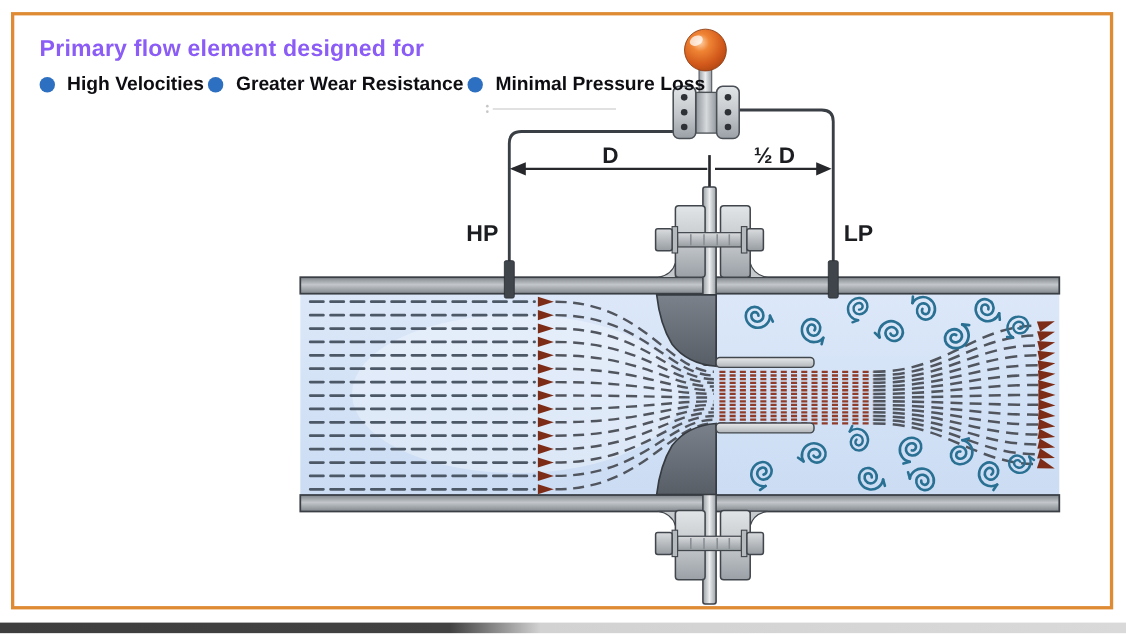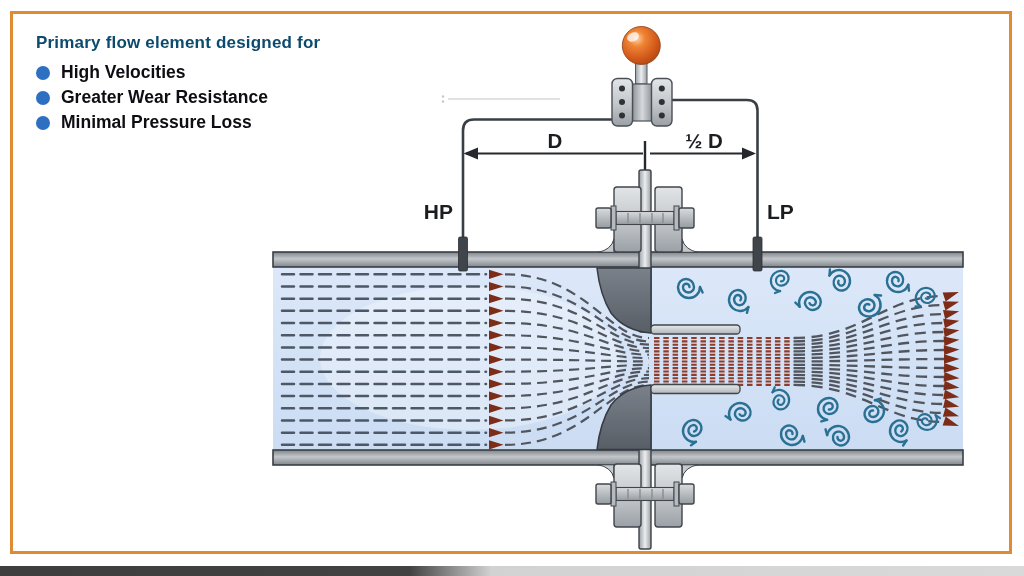--- a/index.html
+++ b/index.html
@@ -1,22 +1,22 @@
 <!DOCTYPE html>
 <html><head>
 <meta charset="utf-8">
 <style>
   html,body{margin:0;padding:0;background:#ffffff;}
   .stage{position:relative;width:1024px;height:576px;background:#ffffff;overflow:hidden;
          font-family:"Liberation Sans",sans-serif;}
   .frame{position:absolute;left:10px;top:11px;width:996px;height:537px;
          border:3px solid #DE8B33;pointer-events:none;}
   .content{position:absolute;left:36px;top:33px;z-index:3;}
-  .title{font-size:17px;font-weight:bold;color:#0c4a6e;letter-spacing:.2px;margin:0 0 9px 0;}
-  .bullets{display:flex;flex-direction:column;gap:4px;}
+  .title{font-size:21px;font-weight:bold;color:#8b5cf6;letter-spacing:.2px;margin:0 0 9px 0;}
+  .bullets{display:flex;flex-direction:row;gap:4px;}
   .bullet-row{display:flex;align-items:center;gap:11px;height:21px;}
   .dot{width:14px;height:14px;border-radius:50%;background:#2D6FC0;flex:0 0 auto;}
   .bullet-label{font-size:17.5px;font-weight:bold;color:#0d0d12;white-space:nowrap;}
   .bottom-strip{position:absolute;left:0;bottom:0;width:1024px;height:10px;
     background:linear-gradient(90deg,#3e3e3e 0%,#424242 40%,#8a8a8a 44%,#d2d2d2 48%,#d9d9d9 100%);}
   svg{position:absolute;left:0;top:0;}
   svg text{font-family:"Liberation Sans",sans-serif;font-weight:bold;fill:#1b1d21;}
 </style>
 </head>
 <body>

